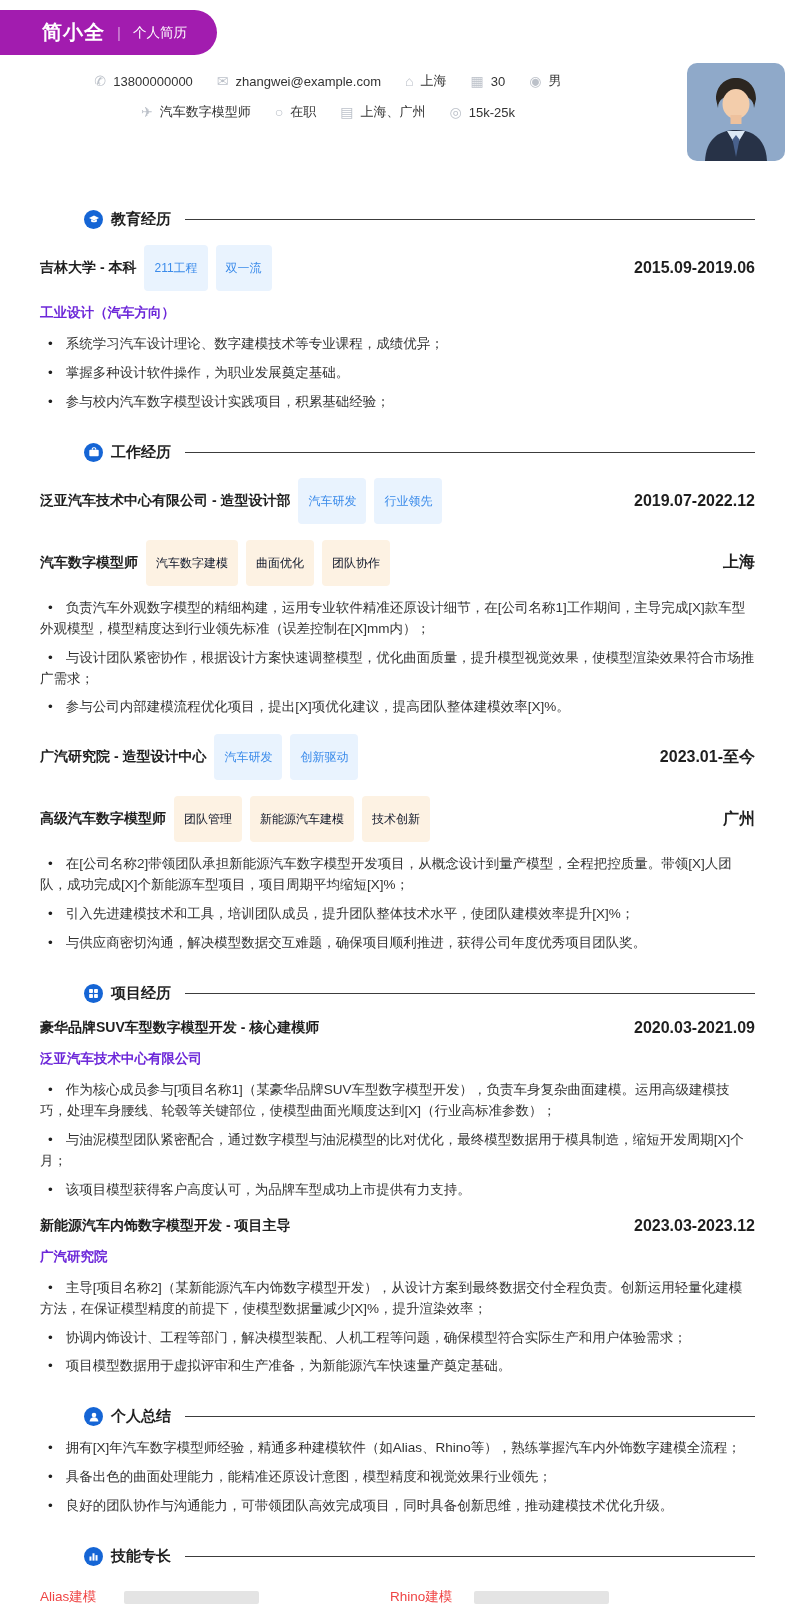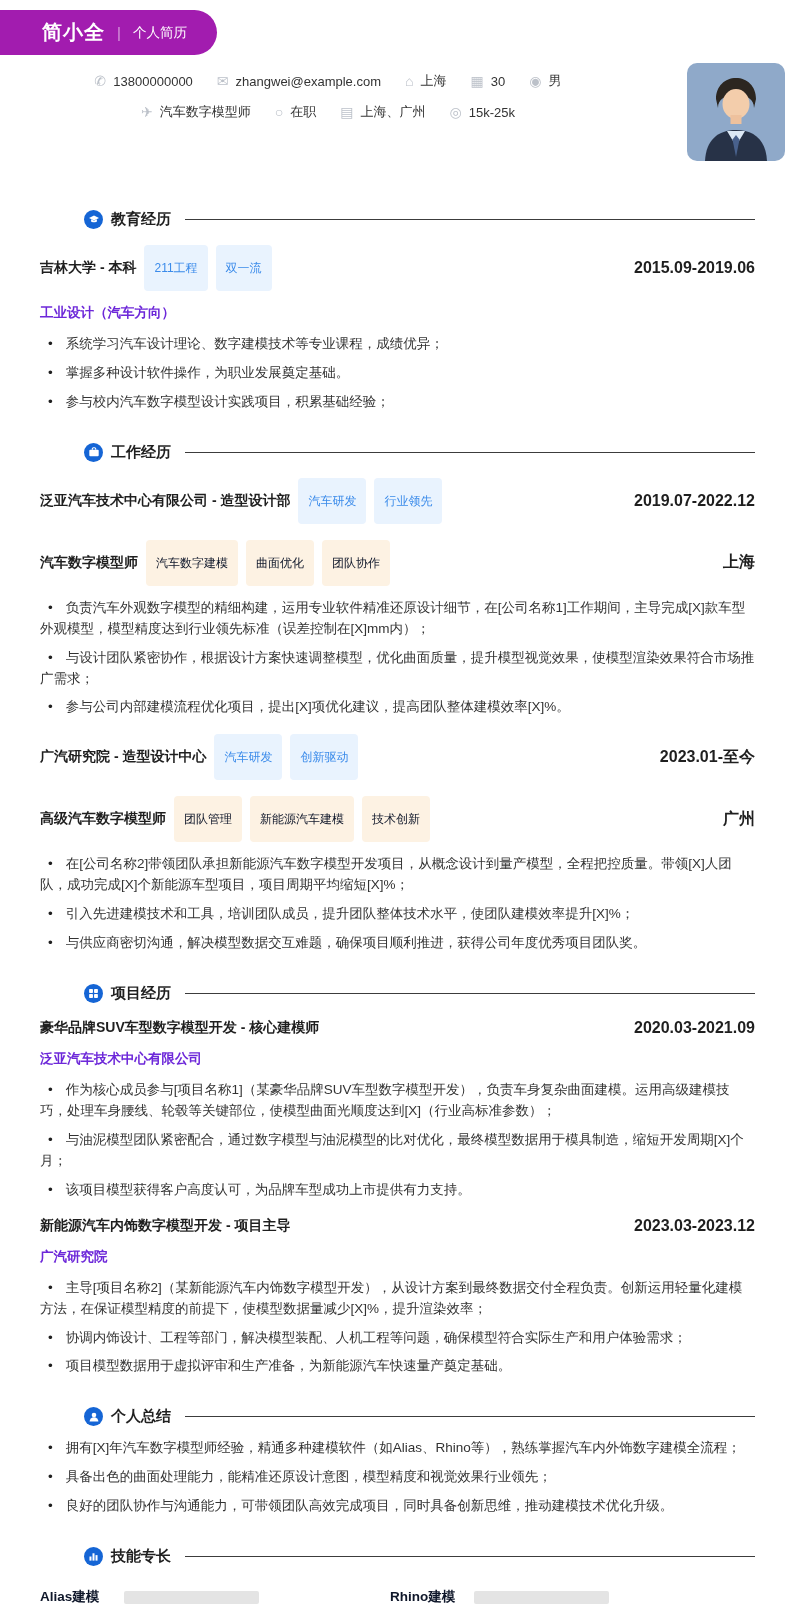--- a/index.html
+++ b/index.html
@@ -48,21 +48,21 @@
   .tag-blue{color:#3b8bea;background:#e9f3fe;}
   .tag-orange{color:#0f172a;background:#fdf2e3;}
 
   ul.bullets{margin:12px 0 0;padding:0;list-style:none;}
   ul.bullets li{font-size:13.5px;color:#333;line-height:1.55;margin-bottom:8px;}
   ul.bullets li::before{content:"•";color:#1f1f1f;margin:0 13px 0 8px;}
 
   
   .skills-grid{display:grid;grid-template-columns:225px 225px;column-gap:125px;row-gap:26px;margin-top:22px;}
   .skill{display:flex;align-items:center;}
-  .skill .slabel{width:70px;font-size:13.5px;font-weight:bold;color:#0f172a;flex:none;}
+  .skill .slabel{width:70px;font-size:13.5px;font-weight:normal;color:#ef4444;flex:none;}
   .skill .track{width:135px;height:13px;background:#e4e4e4;border-radius:2px;margin-left:14px;overflow:hidden;}
   .skill .fill{height:100%;background:#1565d5;clip-path:polygon(0 0,100% 0,calc(100% - 7px) 100%,0 100%);}
 
   
   .honor-row{display:flex;gap:13px;margin-top:18px;}
   .honor-box{display:inline-flex;align-items:center;gap:11px;padding:8px 17px;
              border:4px solid #14532d;border-radius:8px;font-size:13px;color:#2a2a2a;}
 </style>
 </head>
 <body>

